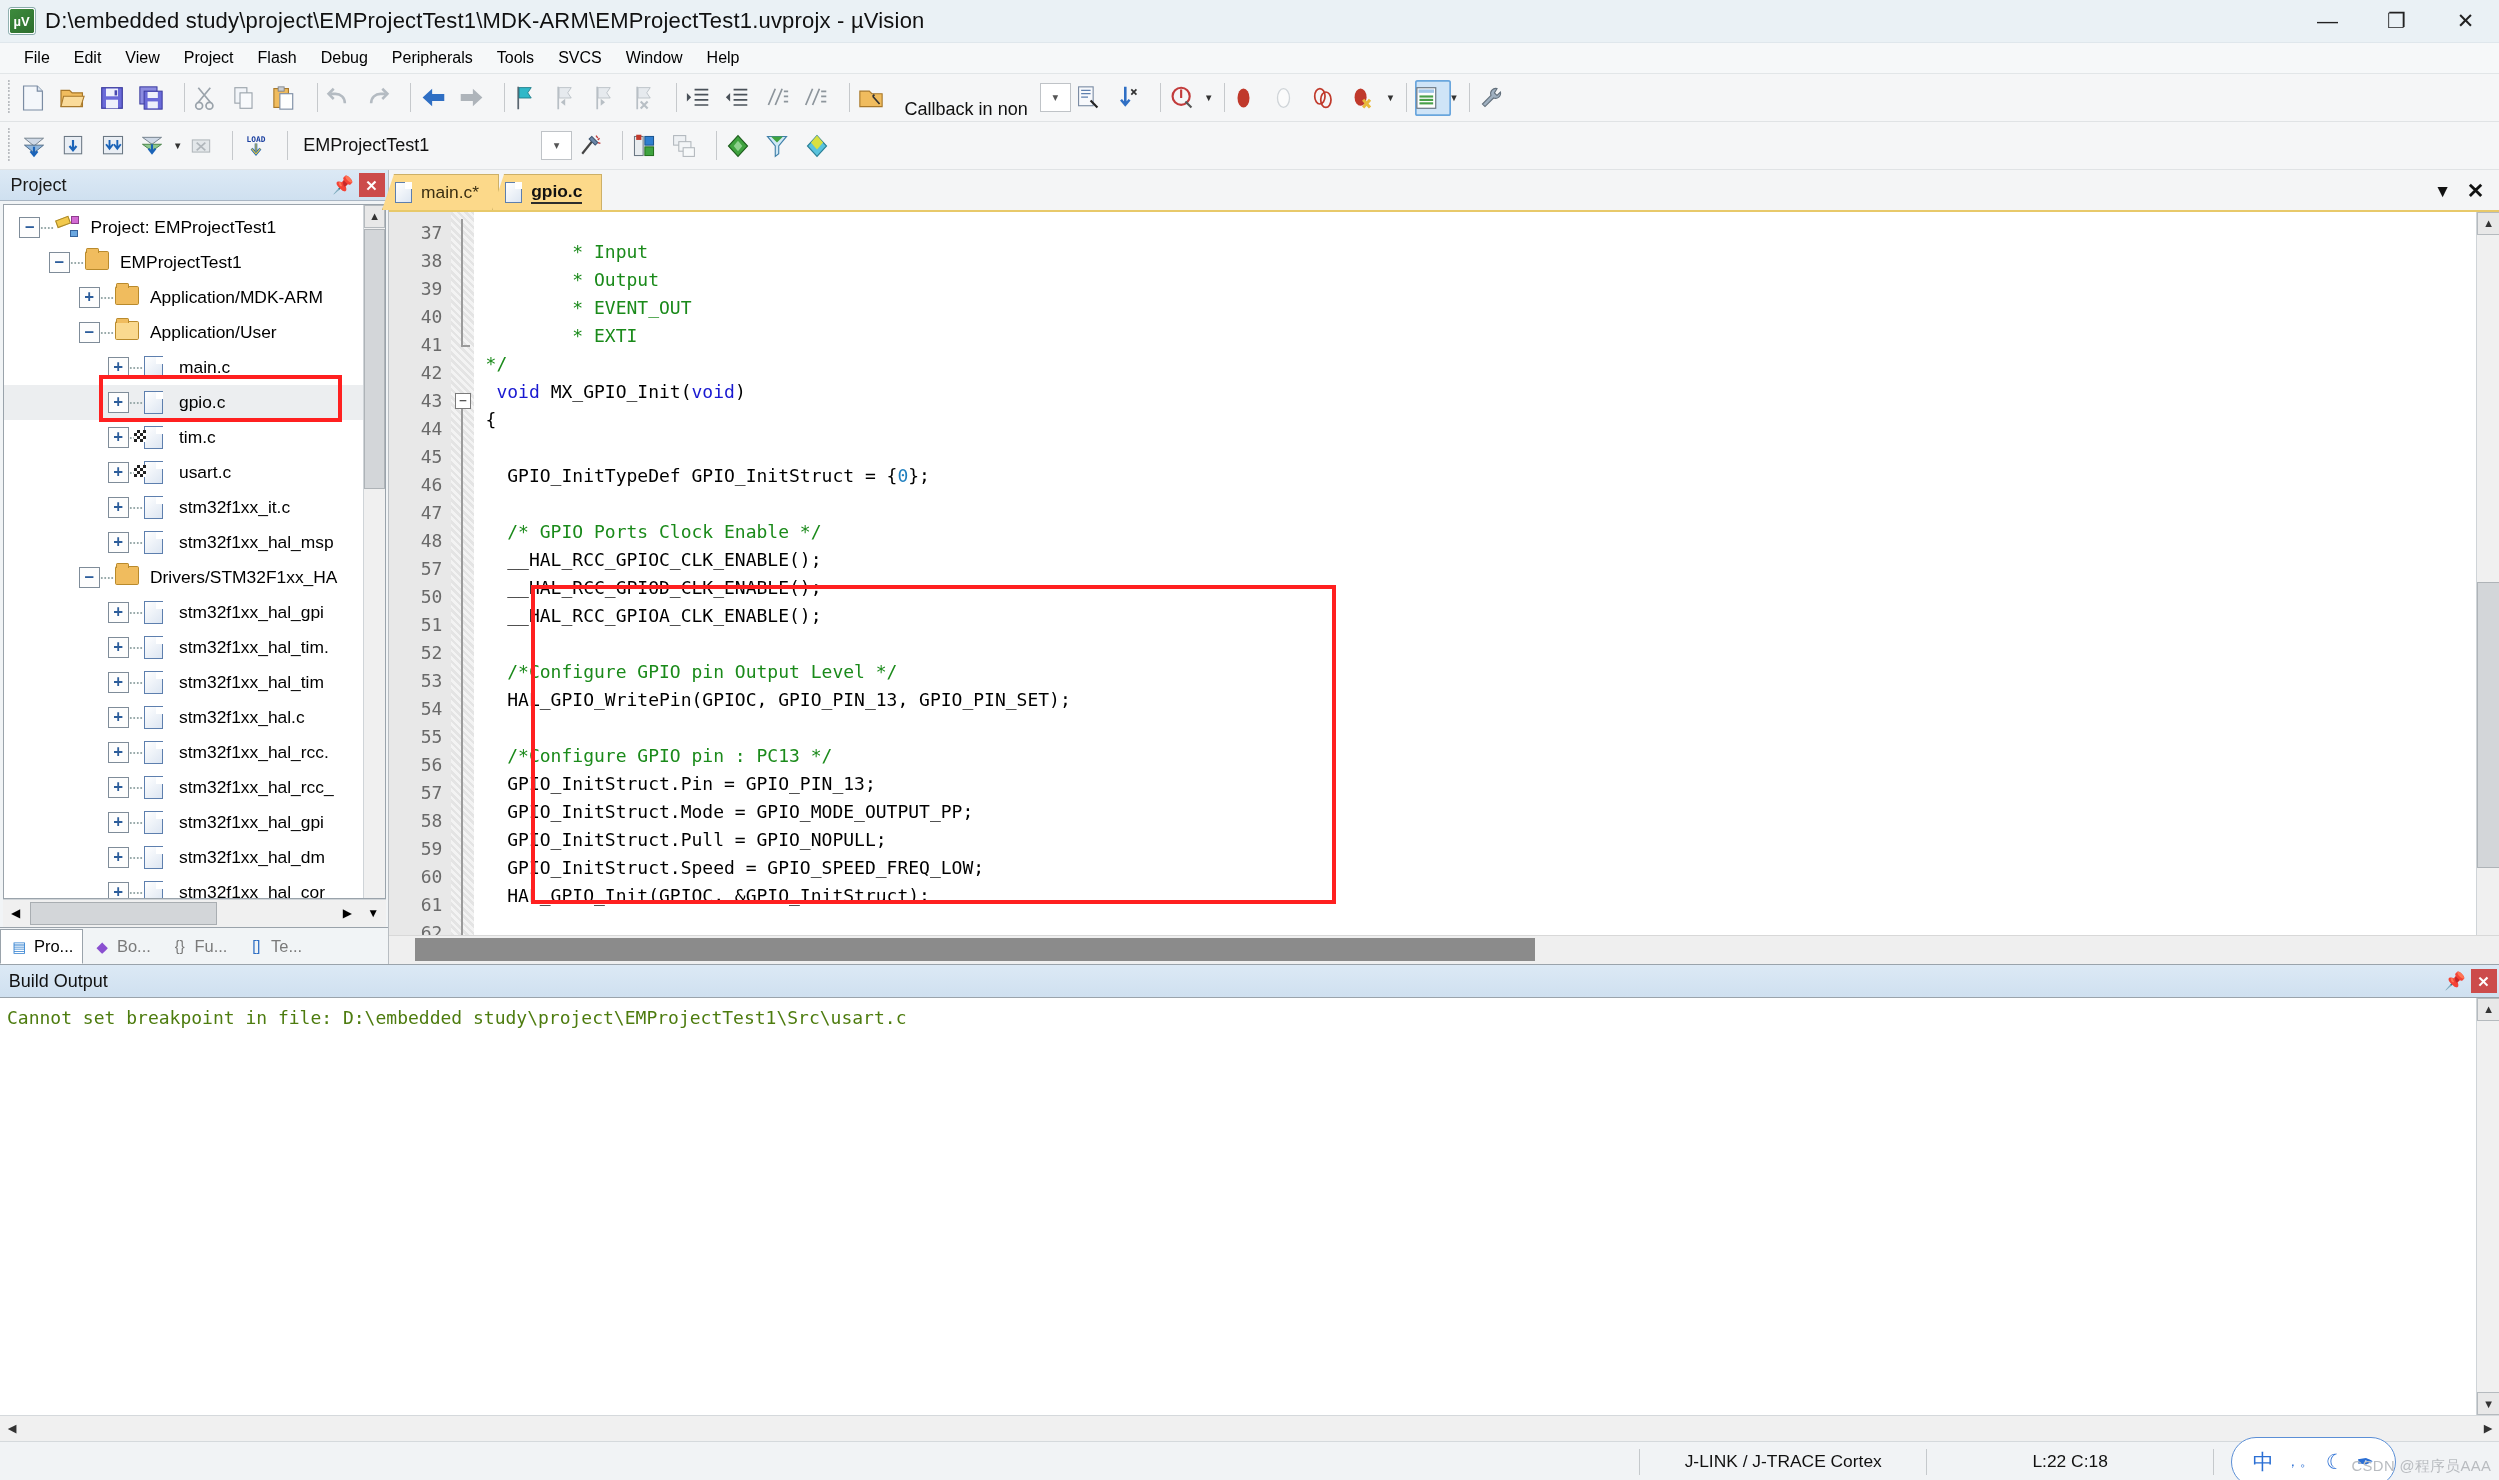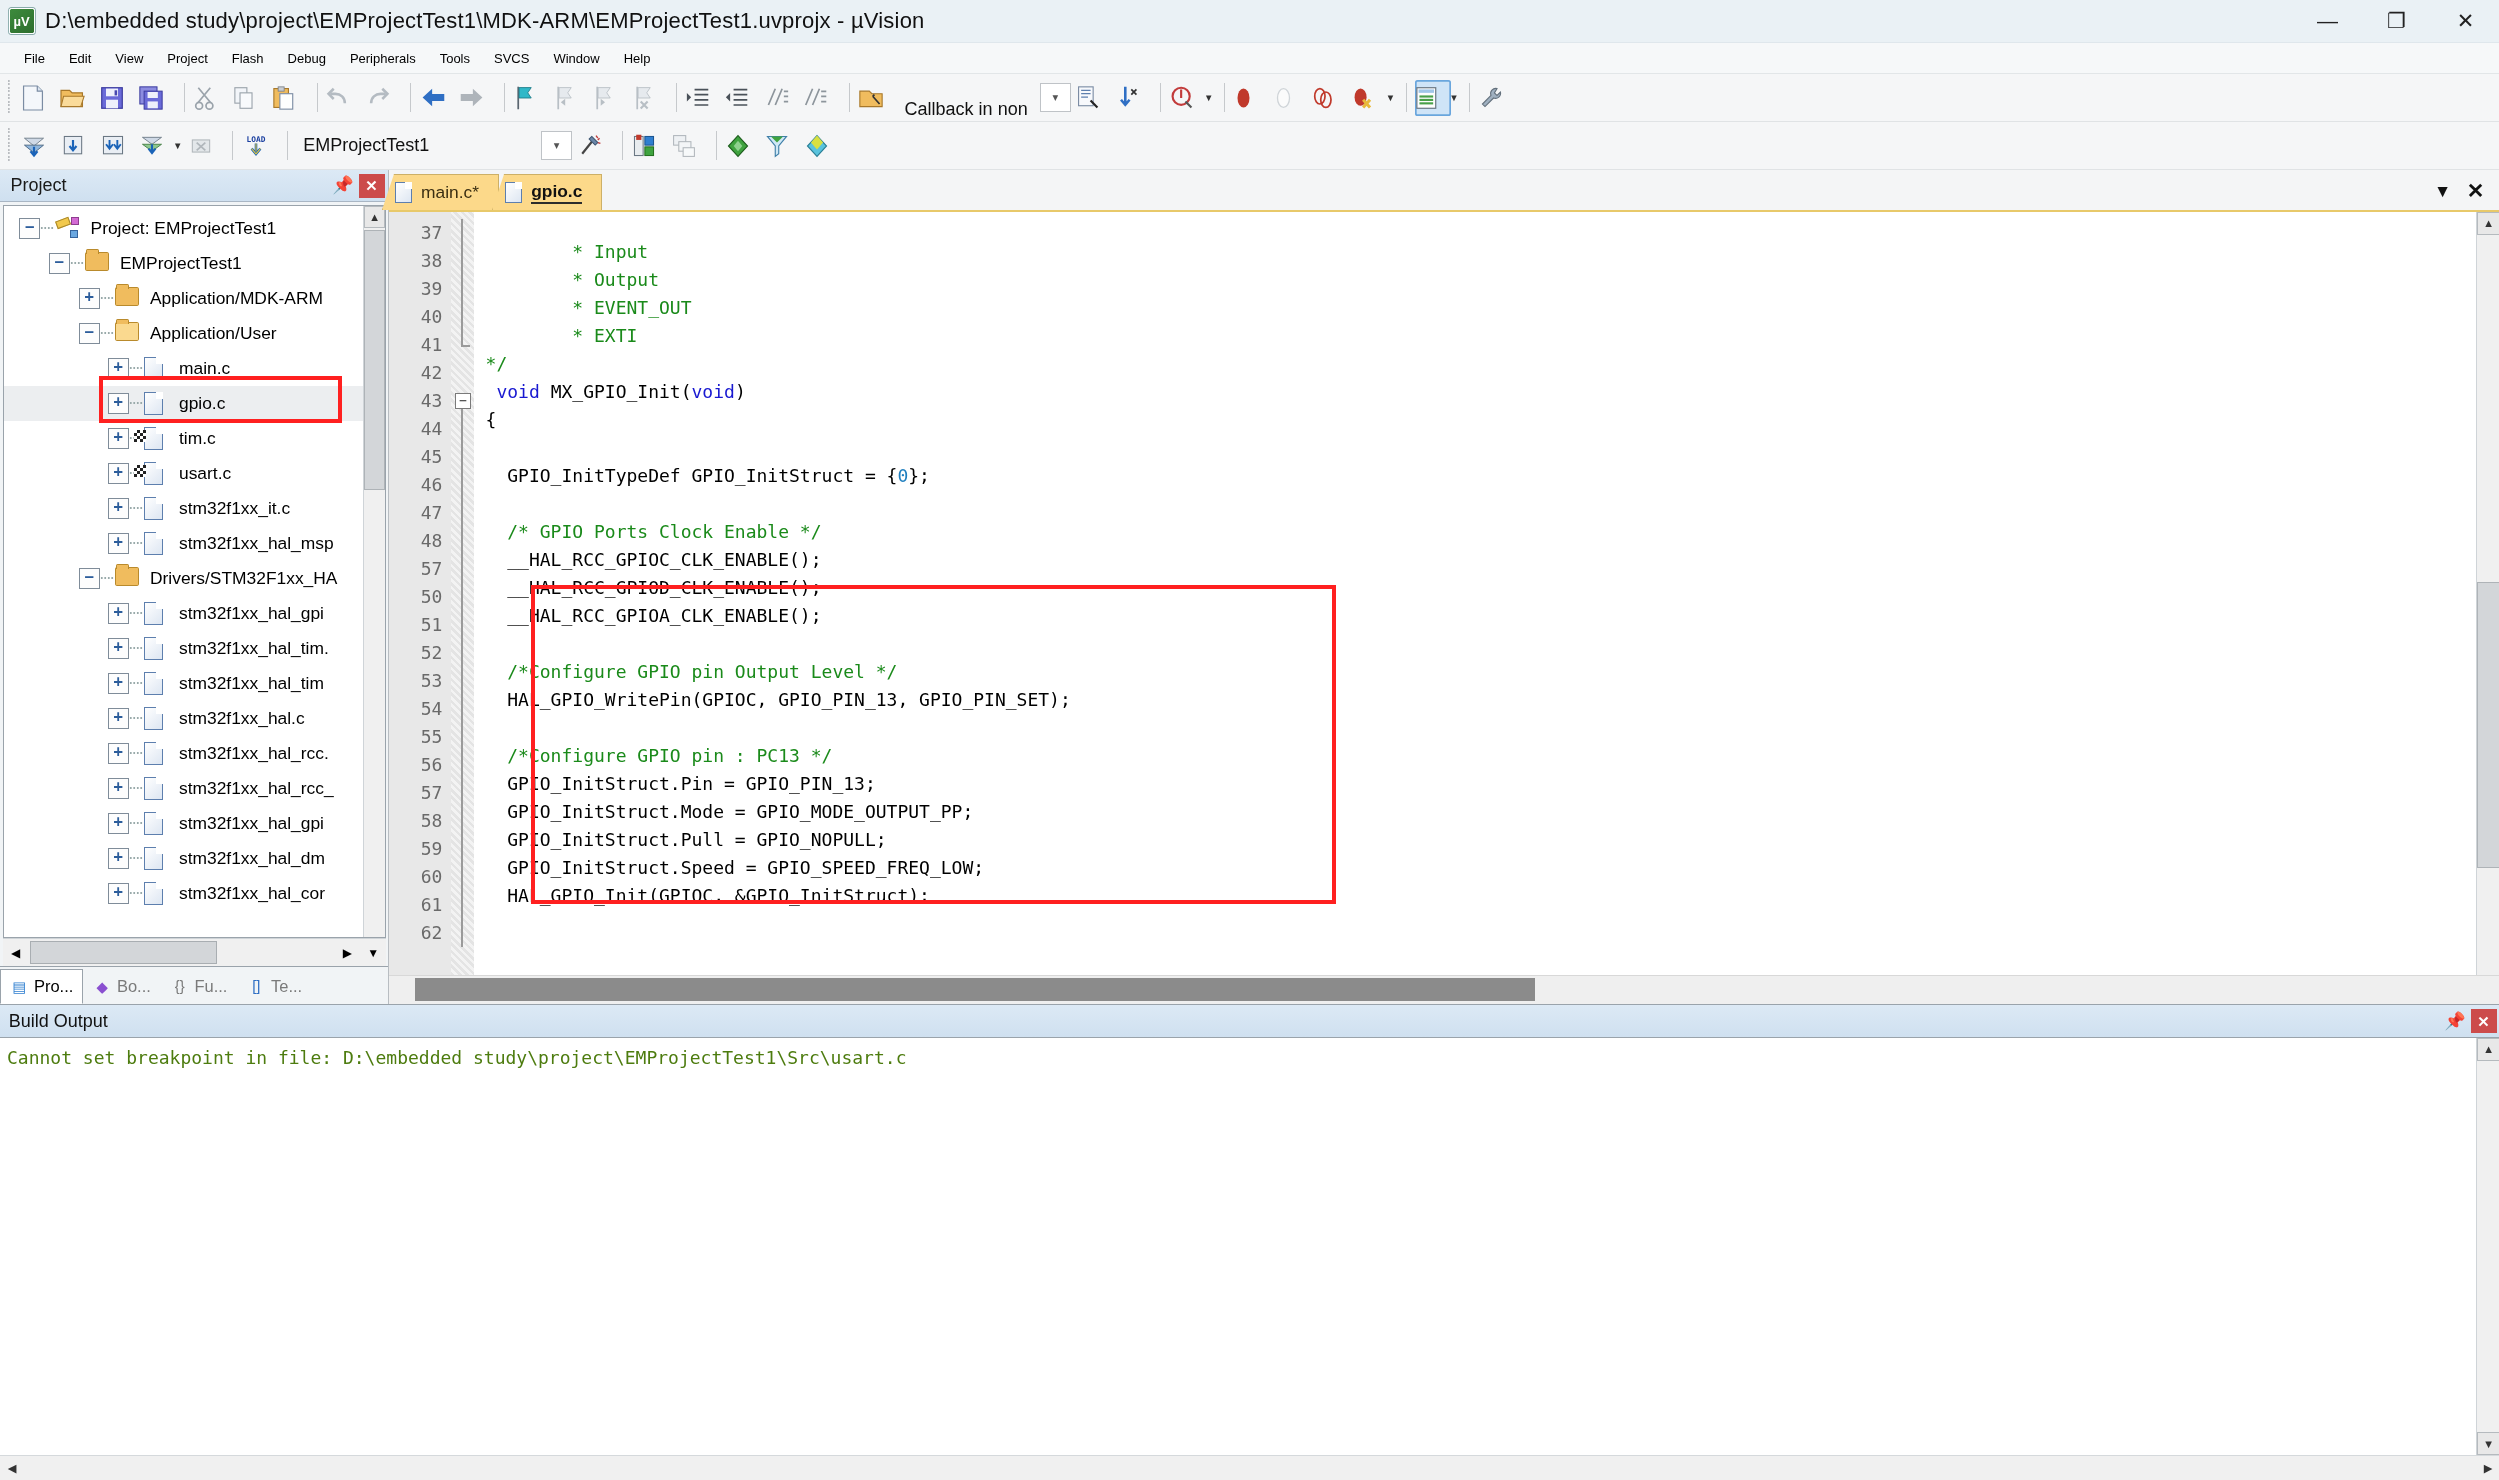--- a/index.html
+++ b/index.html
@@ -30,21 +30,21 @@
     width: 69px; height: 43px; display: flex; align-items: center; justify-content: center;
     font-size: 21px; color: #222;
   }
 
   
   .menubar {
     height: 31px; flex: 0 0 31px; background: #f6f8f9;
     display: flex; align-items: center; padding-left: 12px;
     border-bottom: 0.9px solid #e2e6e8;
   }
-  .menuitem { font-size: 13px; color: #000; padding: 16px 12px; cursor: default; }
+  .menuitem { font-size: 16px; color: #000; padding: 16px 12px; cursor: default; }
 
   
   .toolbar {
     height: 48px; flex: 0 0 48px; background: #f5f6f7;
     display: flex; align-items: center; padding-left: 5.2px;
     border-bottom: 0.9px solid #e0e3e5;
   }
   .grip { width: 8.7px; height: 35px; margin-right: 5.2px;
     background-image: repeating-linear-gradient(180deg,#b9bcc0 0 1.7px,transparent 1.7px 3.5px);
     background-size: 1.7px 100%; background-position: 2.6px 0; background-repeat: no-repeat; }
@@ -986,14 +986,31 @@
     </div>
   </div>
 
   <div class="bottom-hscroll">
     <div class="bhs-btn">◀</div>
     <div style="margin-left:auto;">
       <div class="bhs-btn">▶</div>
     </div>
   </div>
 
+  <div class="statusbar">
+    <div style="flex:1 1 auto;"></div>
+    <div class="status-sep"></div>
+    <div class="status-cell" style="width:286px; justify-content:center;">J-LINK / J-TRACE Cortex</div>
+    <div class="status-sep"></div>
+    <div class="status-cell" style="width:286px; justify-content:center;">L:22 C:18</div>
+    <div class="status-sep"></div>
+    <div style="width:286px;"></div>
+
+    <div class="ime">
+      <span>中</span>
+      <span style="font-size:14px;">，。</span>
+      <span>☾</span>
+      <span>✒</span>
+    </div>
+    <div class="watermark">CSDN @程序员AAA</div>
+  </div>
 </div>
 
 
 </body></html>

